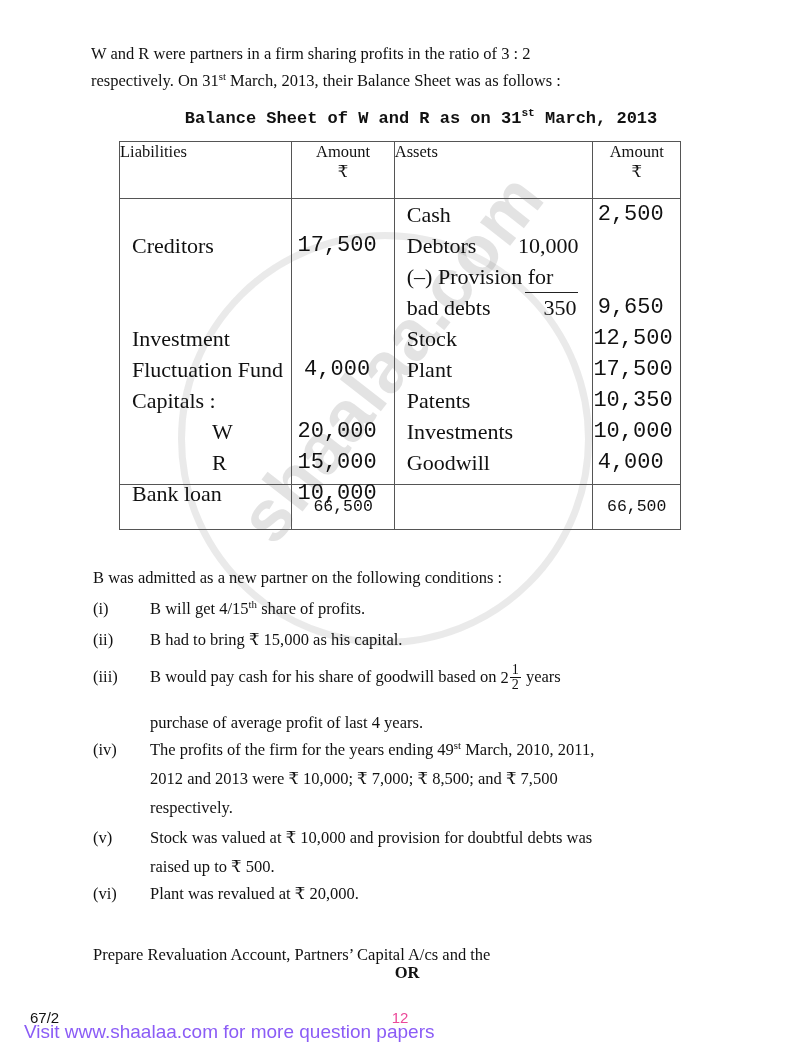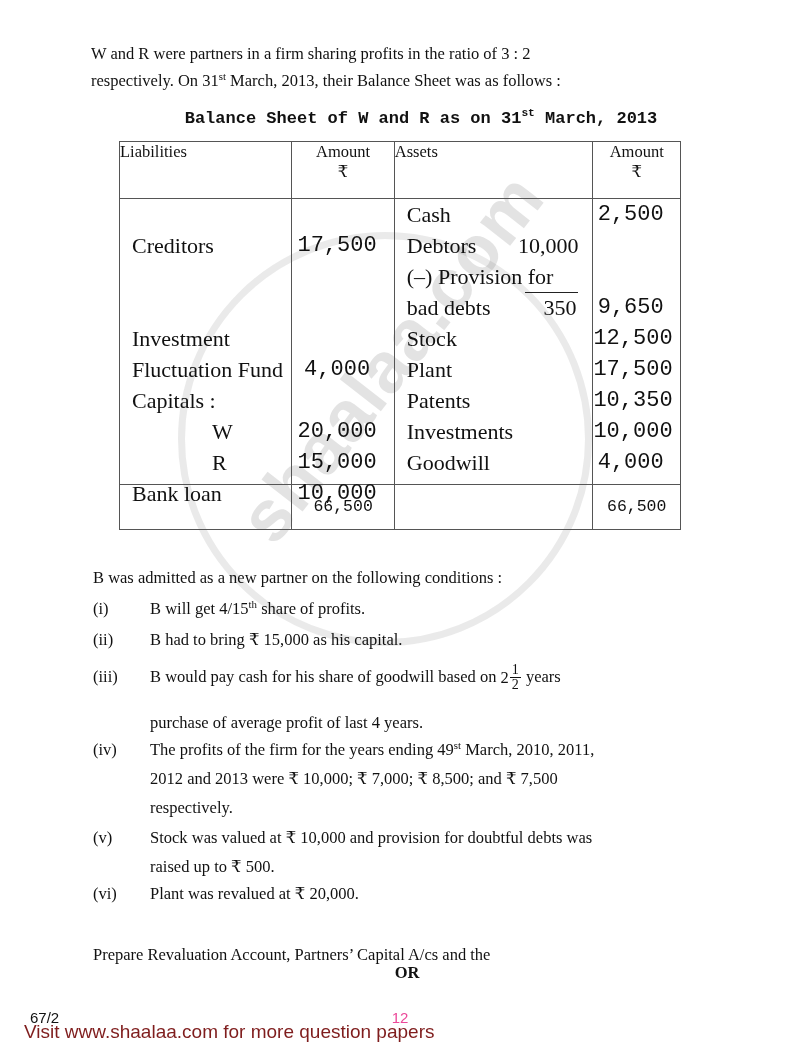--- a/index.html
+++ b/index.html
@@ -238,21 +238,21 @@
     font-family: "Liberation Sans", sans-serif;
     font-size: 15px;
     color: #ec4899;
   }
   #footer-visit {
     position: absolute;
     left: 24px;
     top: 1021px;
     font-family: "Liberation Sans", sans-serif;
     font-size: 19px;
-    color: #7f1d1d;
+    color: #8b5cf6;
     white-space: nowrap;
     z-index: 20;
   }
 </style>
 </head>
 <body>
 
 <div id="page">
 
   <div id="watermark">

